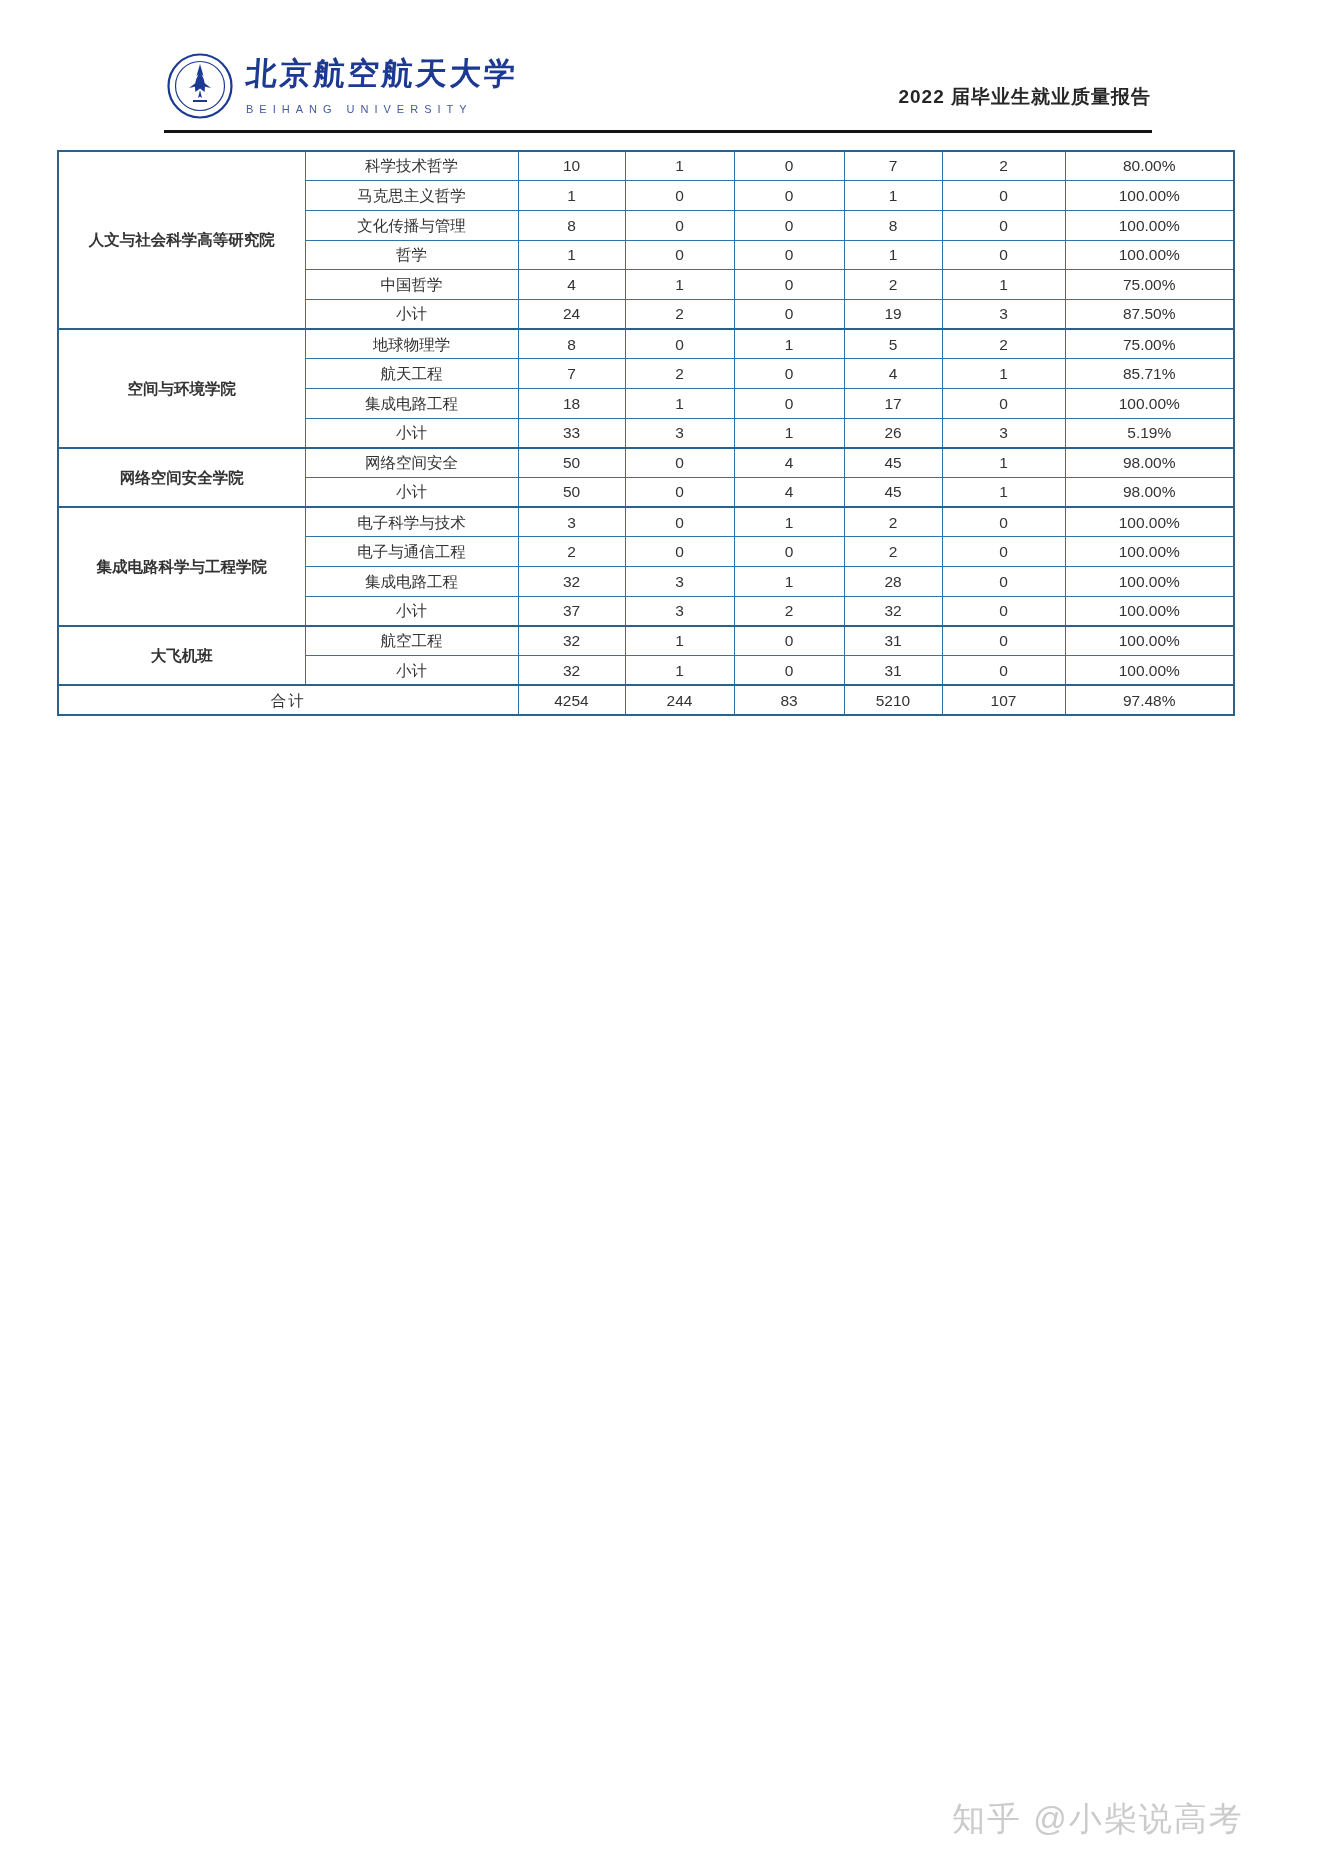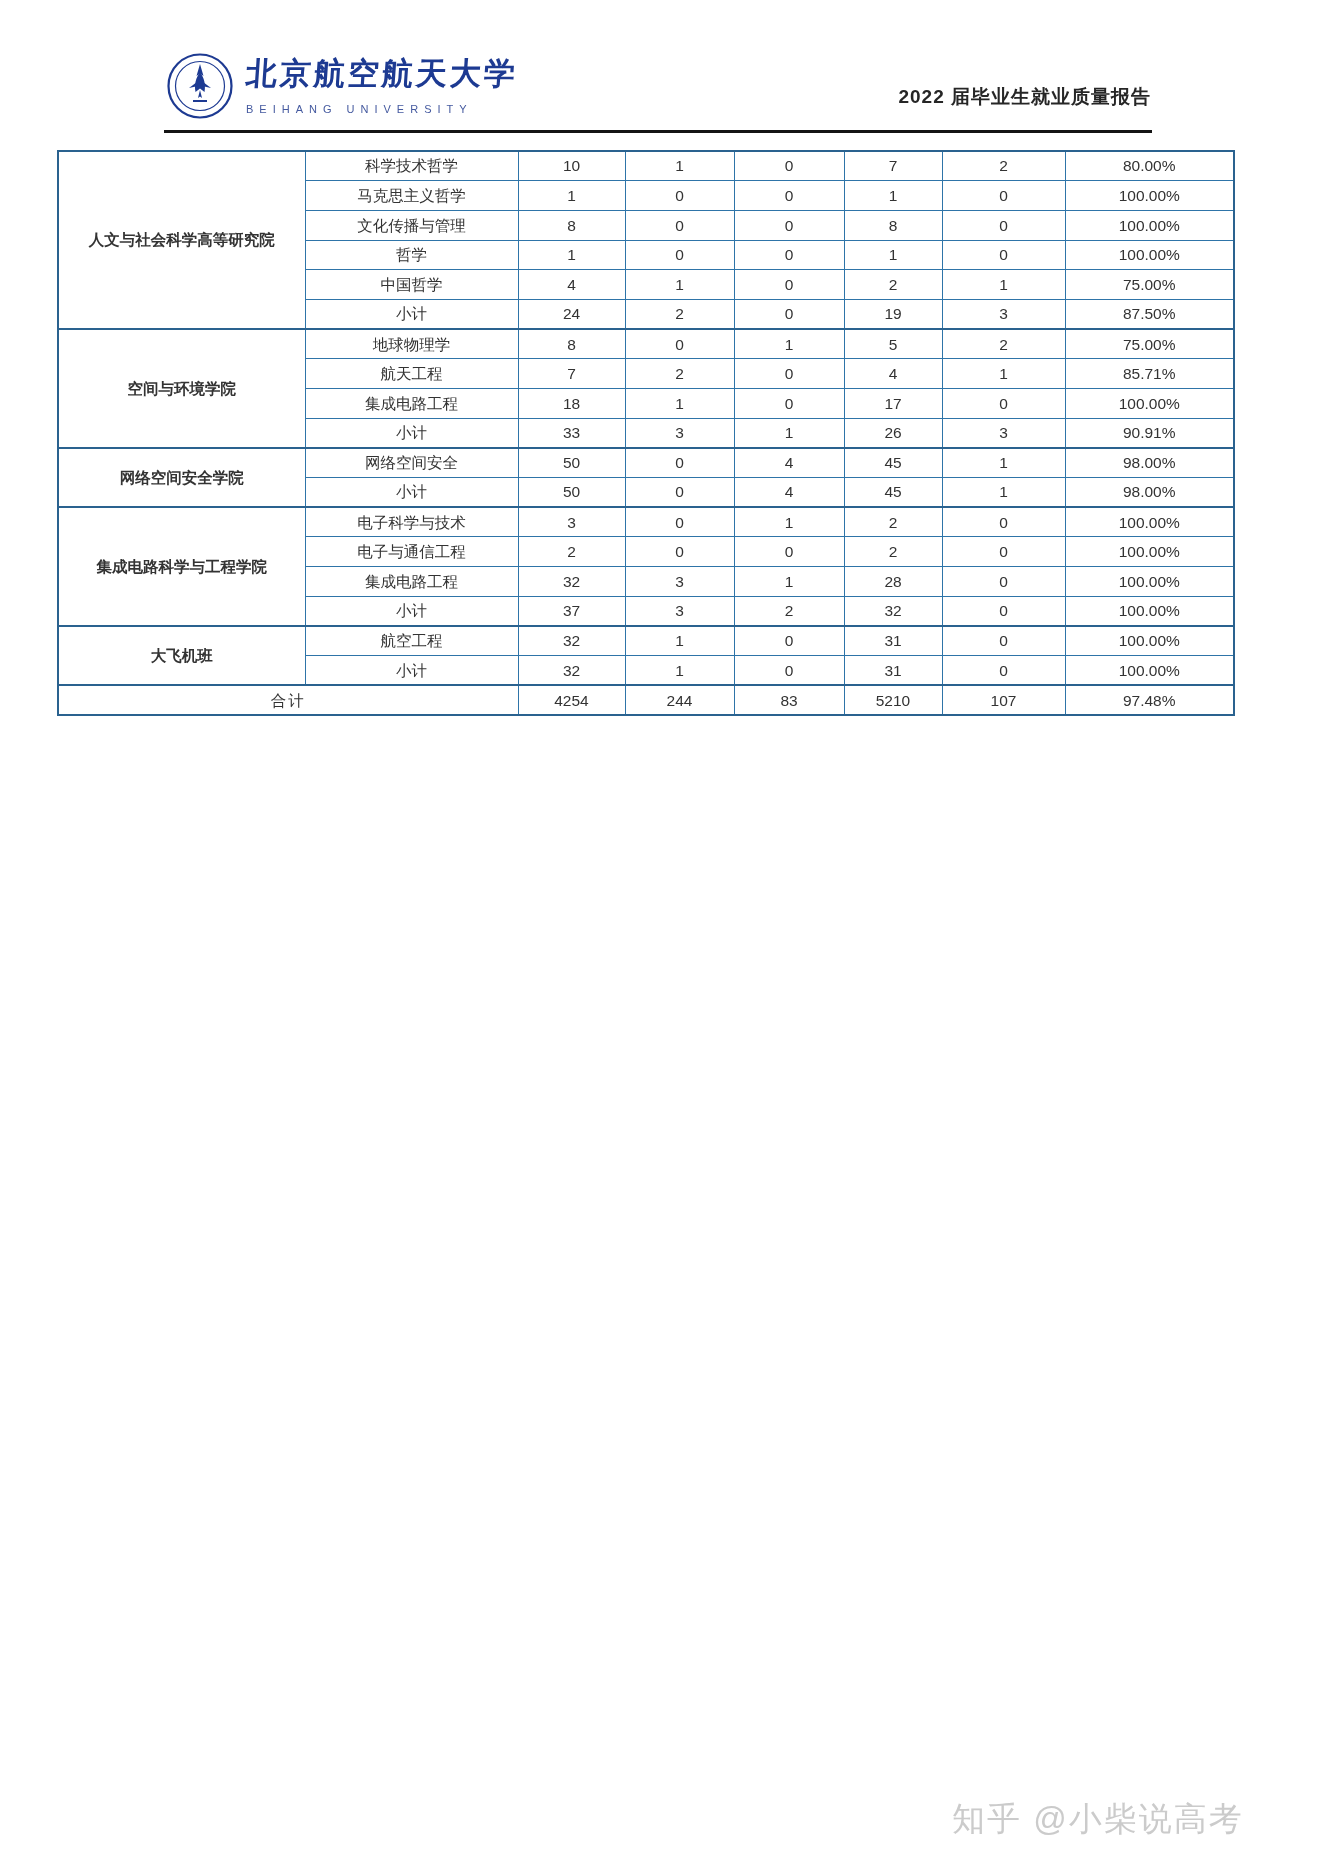--- a/index.html
+++ b/index.html
@@ -184,21 +184,21 @@
         <td class="value-cell">0</td>
         <td class="value-cell">100.00%</td>
       </tr>
       <tr>
         <td class="major-cell">小计</td>
         <td class="value-cell">33</td>
         <td class="value-cell">3</td>
         <td class="value-cell">1</td>
         <td class="value-cell">26</td>
         <td class="value-cell">3</td>
-        <td class="value-cell">90.91%</td>
+        <td class="value-cell">5.19%</td>
       </tr>
       <tr class="group-start">
         <td class="college-cell" rowspan="2">网络空间安全学院</td>
         <td class="major-cell">网络空间安全</td>
         <td class="value-cell">50</td>
         <td class="value-cell">0</td>
         <td class="value-cell">4</td>
         <td class="value-cell">45</td>
         <td class="value-cell">1</td>
         <td class="value-cell">98.00%</td>

